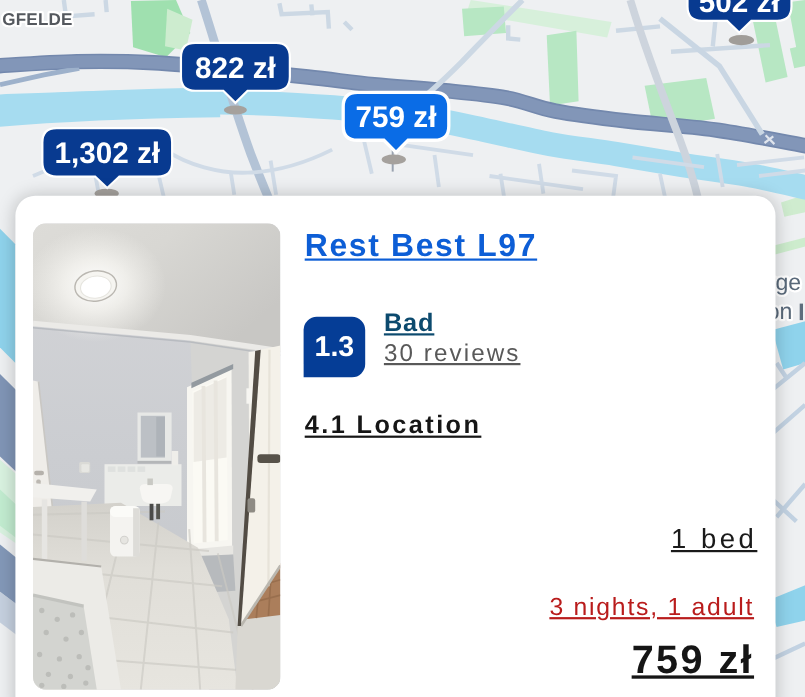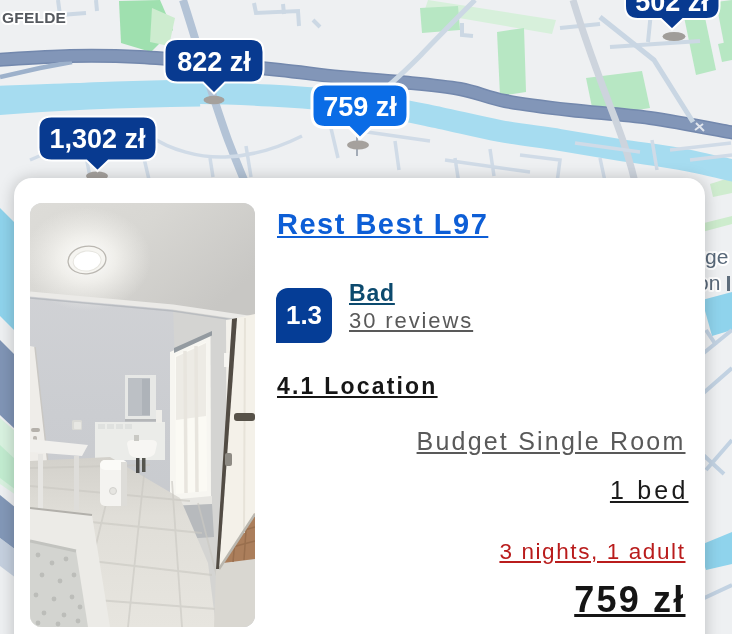--- a/index.html
+++ b/index.html
@@ -298,20 +298,19 @@
   <div class="t" style="left:263px;top:31.5px;font-size:29px;font-weight:bold;letter-spacing:1.5px;color:#0d5ed6;">Rest Best L97</div>
 
   <div style="position:absolute;left:262px;top:99px;width:56px;height:55px;background:#053d96;border-radius:12px 12px 12px 0;color:#fff;font-size:26px;font-weight:bold;display:flex;align-items:center;justify-content:center;margin-top:11px;">1.3</div>
 
   <div class="t" style="left:335px;top:103.5px;font-size:23px;font-weight:bold;letter-spacing:0.8px;color:#0c4a6e;">Bad</div>
 
   <div class="t" style="left:335px;top:132px;font-size:22px;letter-spacing:1.9px;color:#595959;">30 reviews</div>
 
   <div class="t" style="left:263px;top:183px;font-size:23px;font-weight:bold;letter-spacing:2.2px;color:#161616;margin-top:14px;">4.1 Location</div>
 
-  <div class="t" style="right:19.5px;top:251px;font-size:25px;letter-spacing:2.2px;color:#595959;">Budget Single Room</div>
 
   <div class="t" style="right:16.5px;top:299.5px;font-size:25px;letter-spacing:3.2px;color:#1a1a1a;">1 bed</div>
 
   <div class="t" style="right:19.5px;top:362.5px;font-size:22.5px;letter-spacing:1.6px;color:#b91c1c;">3 nights, 1 adult</div>
 
   <div class="t" style="right:19.5px;top:403.5px;font-size:36px;font-weight:bold;letter-spacing:2.2px;color:#151515;">759 zł</div>
 </div>
 
 </body></html>

